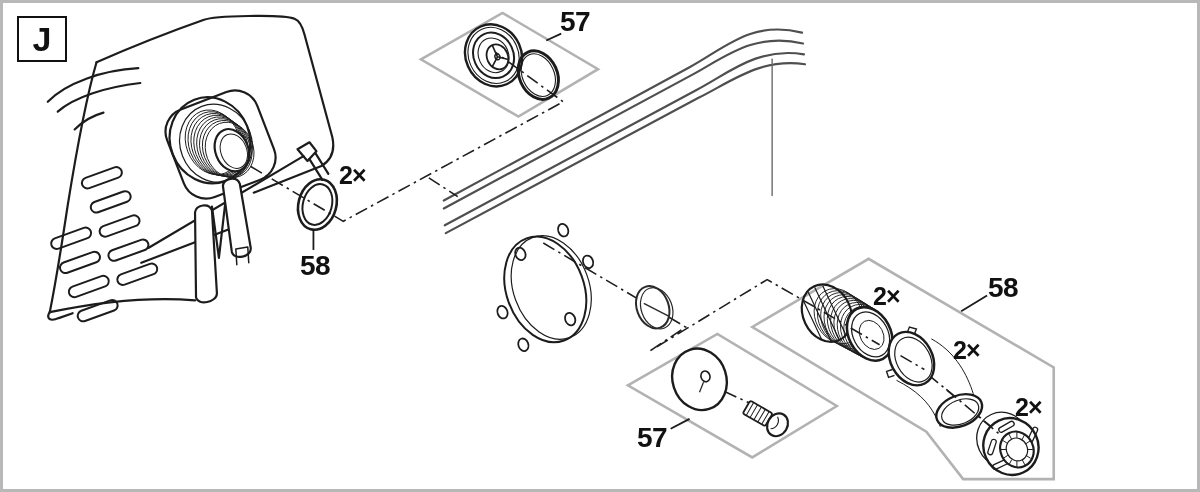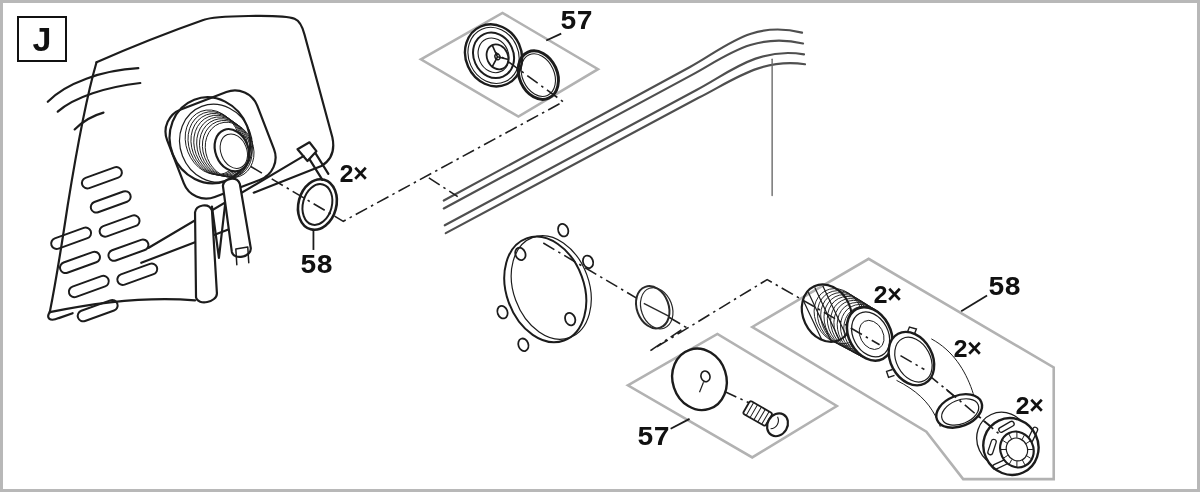--- a/index.html
+++ b/index.html
@@ -3,21 +3,21 @@
 <meta charset="utf-8">
 <style>
   html,body{margin:0;padding:0;background:#e8e8e8;font-family:"Liberation Sans",sans-serif;}
   .stage{
     position:relative;width:1200px;height:492px;box-sizing:border-box;
     background:#ffffff;border:3px solid #b8b8b8;overflow:hidden;
   }
   .stage svg{position:absolute;left:0;top:0;}
   .lbl{
     position:absolute;color:#111;font-weight:bold;line-height:1;
-    font-family:Liberation Mono, monospace;white-space:nowrap;user-select:none;
+    font-family:Liberation Sans, sans-serif;white-space:nowrap;user-select:none;
   }
   .lbl-num{font-size:28px;letter-spacing:-0.5px;}
   .lbl-qty{font-size:25px;letter-spacing:-1px;}
   .section-box{
     position:absolute;left:14px;top:13px;width:46px;height:42px;
     border:2.5px solid #111;display:flex;align-items:center;justify-content:center;
     font-size:34px;font-weight:bold;color:#111;background:#fff;
   }
 </style>
 </head>

